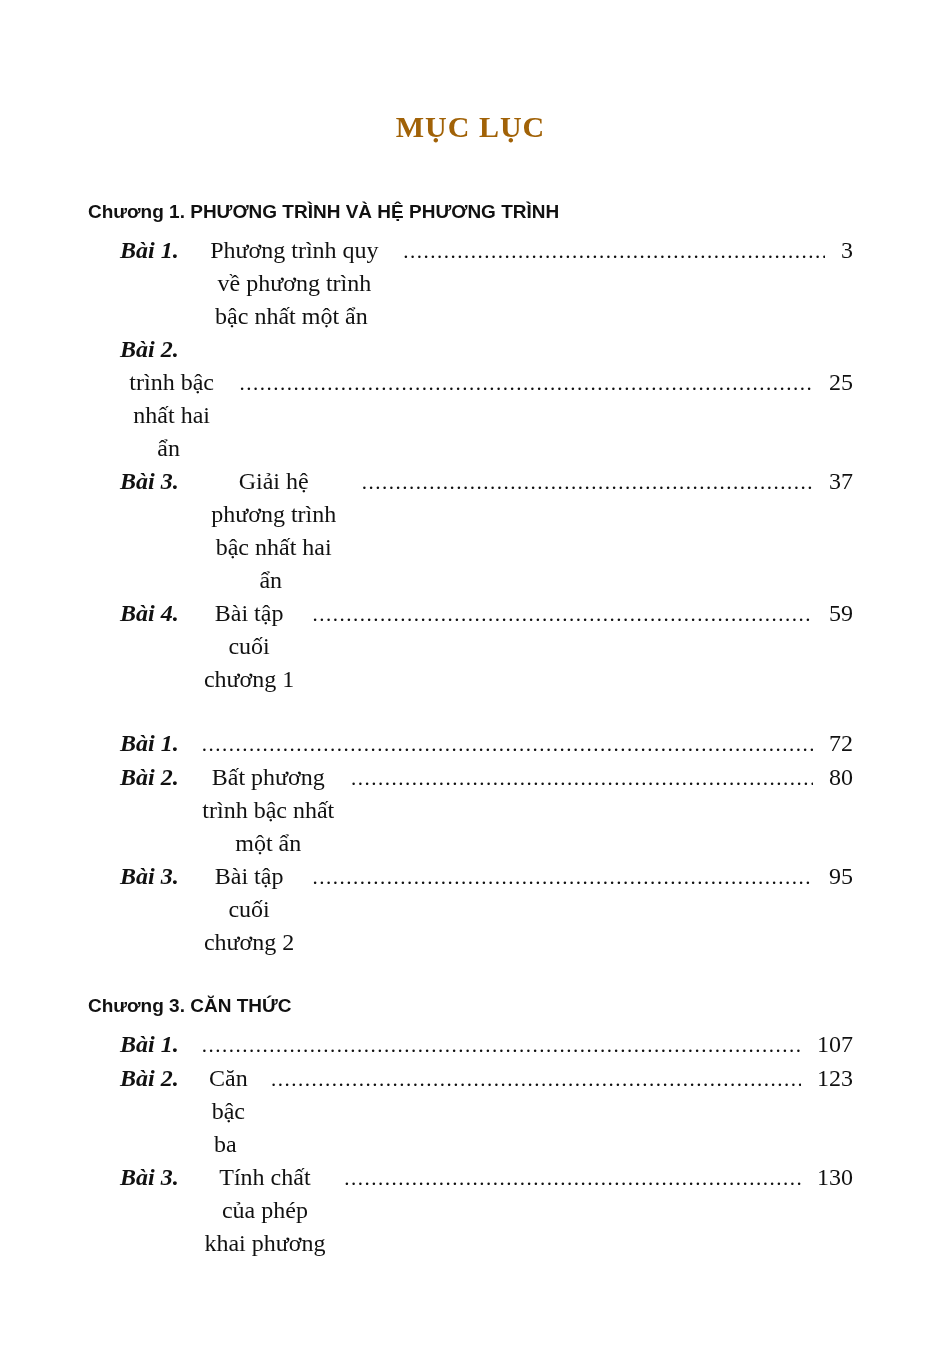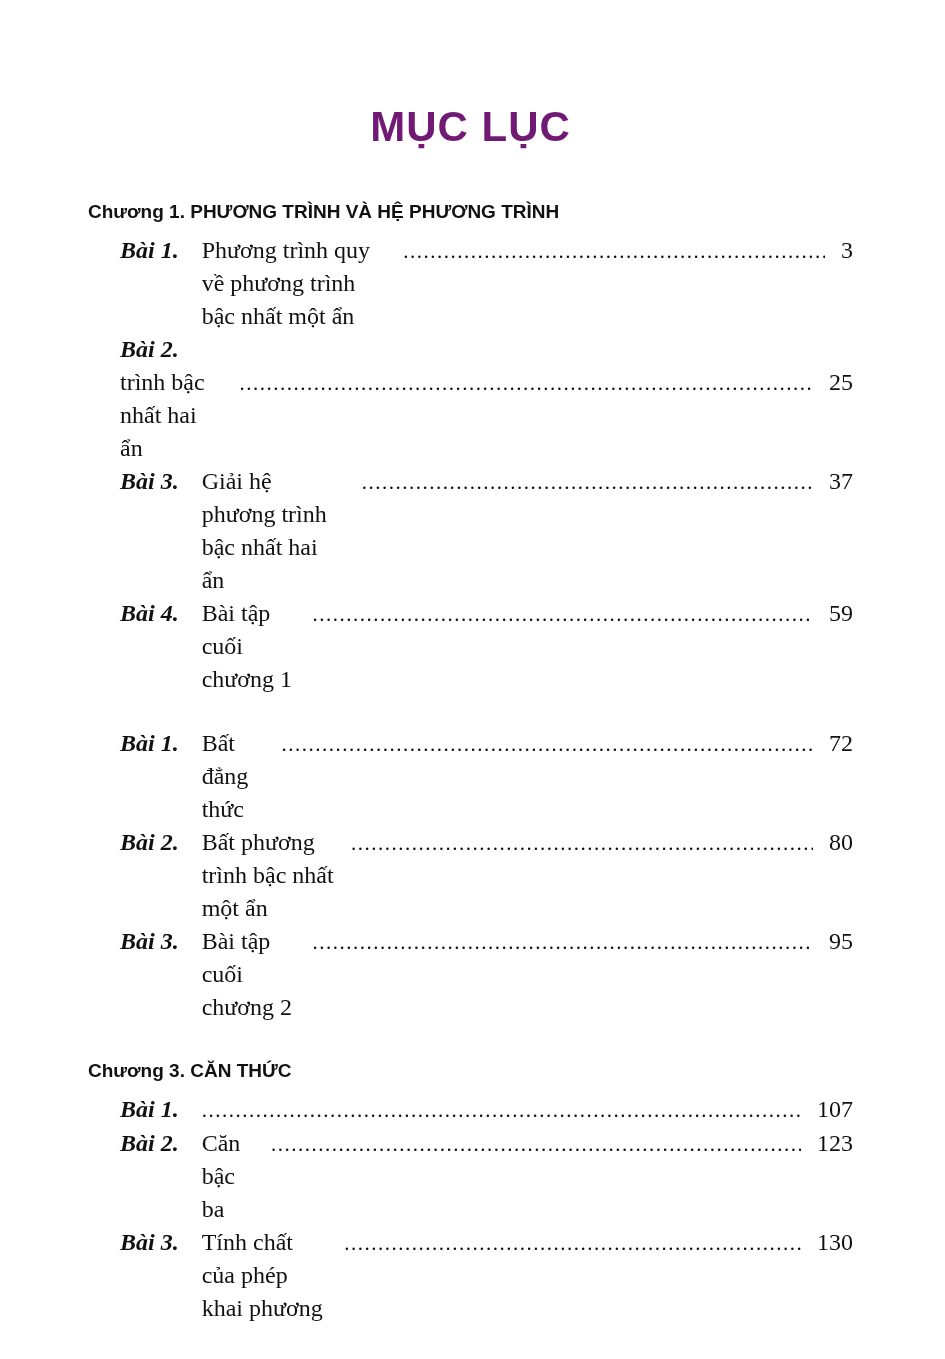--- a/index.html
+++ b/index.html
@@ -9,26 +9,26 @@
     height: 1359px;
     background: #ffffff;
     overflow: hidden;
     box-sizing: border-box;
     padding: 0 92px 0 88px;
     color: #1a1a1a;
   }
   .doc-title {
     margin: 102px 0 0 0;
     text-align: center;
-    font-family: Liberation Sans, sans-serif;
+    font-family: Liberation Serif, serif;
     font-weight: 700;
-    font-size: 42px;
+    font-size: 30px;
     line-height: 50px;
     letter-spacing: 1px;
-    color: #701a75;
+    color: #a16207;
   }
   .toc { margin-top: 44px; }
   .chapter { margin-top: 0; }
   .chapter + .chapter { margin-top: 31px; }
   .chapter-heading {
     font-family: "Liberation Sans", "DejaVu Sans", sans-serif;
     font-weight: 700;
     font-size: 19px;
     line-height: 31px;
     color: #111111;
@@ -45,21 +45,21 @@
     line-height: 33px;
     color: #111111;
     gap: 16px;
   }
   .entry-label {
     font-weight: 700;
     font-style: italic;
     margin-right: 7px;
     white-space: pre;
   }
-  .entry-text { white-space: pre-wrap; }
+  .entry-text { white-space: pre-wrap; text-align: center; }
   .leader {
     flex: 1 1 auto;
     overflow: hidden;
     white-space: nowrap;
     min-width: 10px;
   }
   .leader::after {
     content: "......................................................................................................................................................................";
     font-size: 21px;
     letter-spacing: 1.5px;
@@ -104,21 +104,20 @@
             <span class="leader"></span>
             <span class="page-num">59</span>
         </div>
       </div>
     </div>
 
     <div class="chapter">
       <div class="entries">
         <div class="entry">
           <span class="entry-label">Bài 1.</span>
-            <span class="entry-text">Bất đẳng thức</span>
             <span class="leader"></span>
             <span class="page-num">72</span>
         </div>
         <div class="entry">
           <span class="entry-label">Bài 2.</span>
             <span class="entry-text">Bất phương trình bậc nhất một ẩn</span>
             <span class="leader"></span>
             <span class="page-num">80</span>
         </div>
         <div class="entry">

